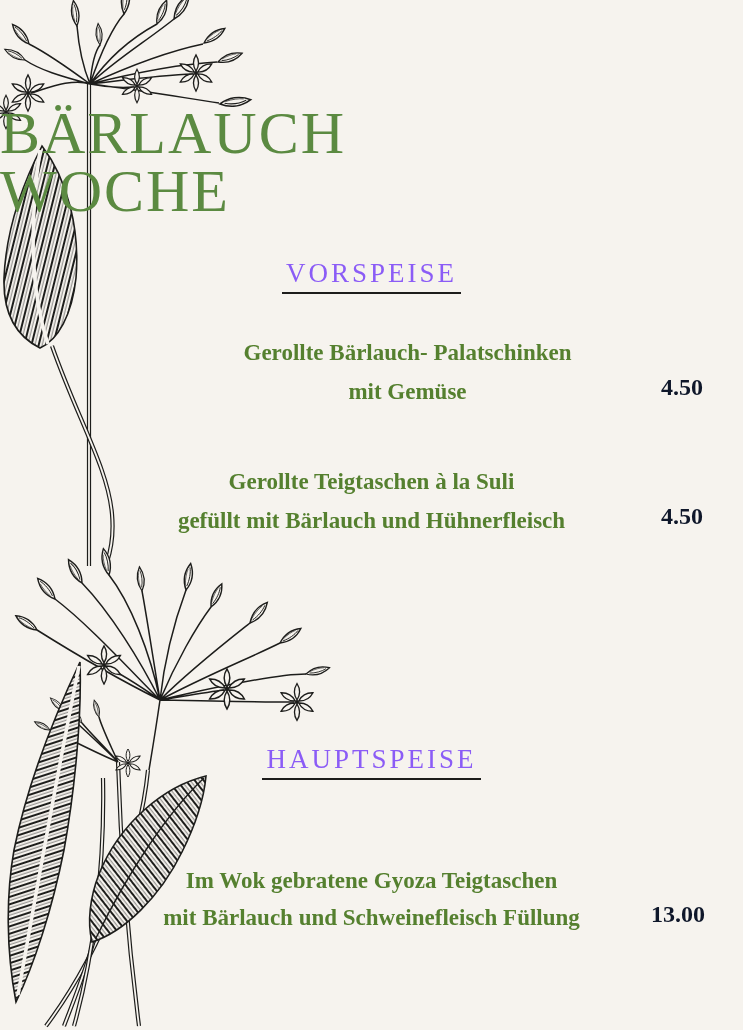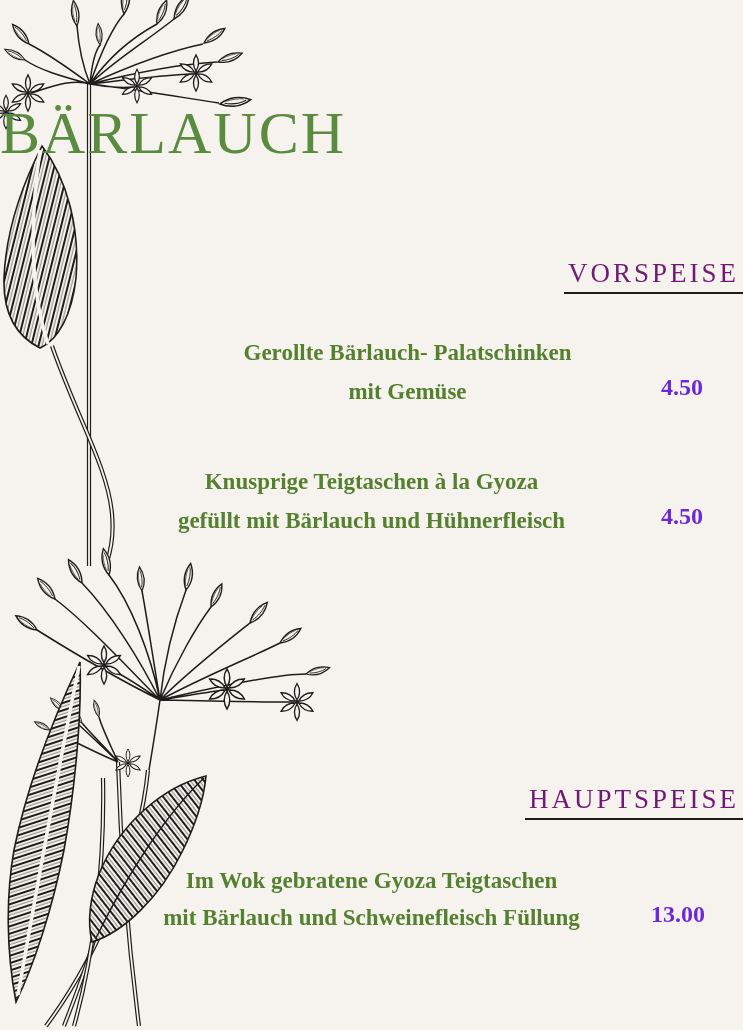--- a/index.html
+++ b/index.html
@@ -12,39 +12,39 @@
     position:absolute;top:0;left:0;width:743px;height:1030px;z-index:0;
   }
   #menu{position:absolute;top:0;left:0;width:743px;height:1030px;z-index:1;}
 
   .title{
     position:absolute;top:104px;left:0;width:100%;
     text-align:left;font-size:60px;line-height:58px;letter-spacing:2px;
     color:#5b8a41;font-weight:normal;margin:0;
   }
   .section-heading{
-    position:absolute;left:0;width:100%;text-align:right;
-    font-size:27px;letter-spacing:3px;color:#701a75;font-weight:normal;
+    position:absolute;left:0;width:100%;text-align:center;
+    font-size:27px;letter-spacing:3px;color:#8b5cf6;font-weight:normal;
   }
   .section-heading .u{
     display:inline-block;border-bottom:2.5px solid #1d1d1b;padding:0 4px 3px 4px;
   }
   #heading-vorspeise{top:258px;}
-  #heading-hauptspeise{top:784px;text-decoration:underline;}
+  #heading-hauptspeise{top:744px;text-decoration:underline;}
 
   .dish{
     position:absolute;left:0;width:100%;text-align:center;
     font-size:23px;font-weight:bold;color:#55802f;line-height:39px;
   }
   #dish-1{top:333px;padding-left:36px;}
   #dish-2{top:462px;}
   #dish-3{top:862px;line-height:37px;}
 
   .price{
-    position:absolute;right:40px;font-size:24px;font-weight:bold;color:#6d28d9;
+    position:absolute;right:40px;font-size:24px;font-weight:bold;color:#0f172a;
   }
   #price-1{top:374px;}
   #price-2{top:503px;}
   #price-3{top:901px;right:38px;}
 
   
   .stalk{stroke:#1d1d1b;stroke-width:1.5;fill:none;}
   .ink-out{stroke:#1d1d1b;stroke-width:4.2;fill:none;}
   .ink-in{stroke:#f6f3ee;stroke-width:1.8;fill:none;}
   .leaf-outline{stroke:#1d1d1b;stroke-width:1.6;}
@@ -170,34 +170,35 @@
 
   <g>
     <path class="leaf-outline" fill="url(#ribsC)" d="M206,776 C165,786 120,822 99,874 C90,897 87,922 92,942 C124,932 160,897 182,852 C196,824 204,798 206,776 Z"></path>
     <path class="midrib" d="M204,778 C168,812 128,872 96,938"></path>
   </g>
 </svg>
 
 <div id="menu">
   <h1 class="title">
     <span>BÄRLAUCH</span><br>
+    <span>WOCHE</span>
   </h1>
 
   <div class="section-heading" id="heading-vorspeise">
     <span class="u">VORSPEISE</span>
   </div>
 
   <div class="dish" id="dish-1">
     <span>Gerollte Bärlauch- Palatschinken</span><br>
     <span>mit Gemüse</span>
   </div>
   <div class="price" id="price-1">4.50</div>
 
   <div class="dish" id="dish-2">
-    <span>Knusprige Teigtaschen à la Gyoza</span><br>
+    <span>Gerollte Teigtaschen à la Suli</span><br>
     <span>gefüllt mit Bärlauch und Hühnerfleisch</span>
   </div>
   <div class="price" id="price-2">4.50</div>
 
   <div class="section-heading" id="heading-hauptspeise">
     <span class="u">HAUPTSPEISE</span>
   </div>
 
   <div class="dish" id="dish-3">
     <span>Im Wok gebratene Gyoza Teigtaschen</span><br>

